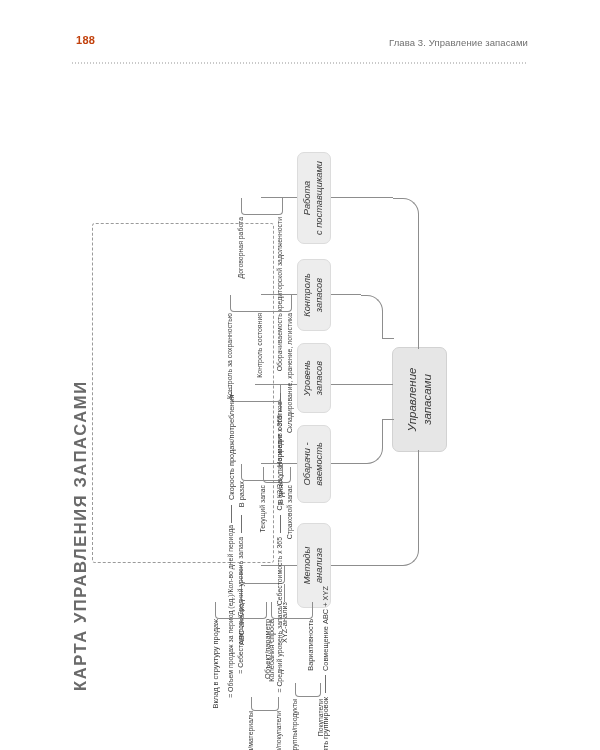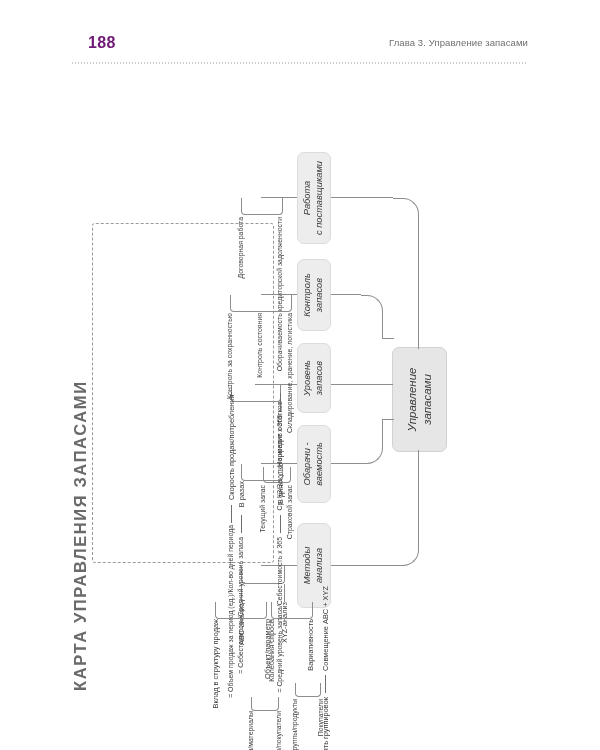--- a/index.html
+++ b/index.html
@@ -11,22 +11,22 @@
     color:#3c3c3c;
     overflow:hidden;
     position:relative;
   }
 
   
   .page-header{
     position:absolute; left:72px; top:34px; width:456px; height:34px;
   }
   .page-number{
-    position:absolute; left:16px; top:0;
-    font-size:16px; font-weight:bold; color:#701a75; letter-spacing:.3px;
+    position:absolute; left:4px; top:0;
+    font-size:11px; font-weight:bold; color:#c2410c; letter-spacing:.3px;
   }
   .chapter-title{
     position:absolute; right:0; top:3px;
     font-size:9.5px; color:#6f6f6f; letter-spacing:.1px; white-space:nowrap;
   }
   .header-rule{
     position:absolute; left:72px; top:62px; width:456px; height:2px;
     background-image:repeating-linear-gradient(to right,#c9c9c9 0 1px,transparent 1px 3px);
   }
 

